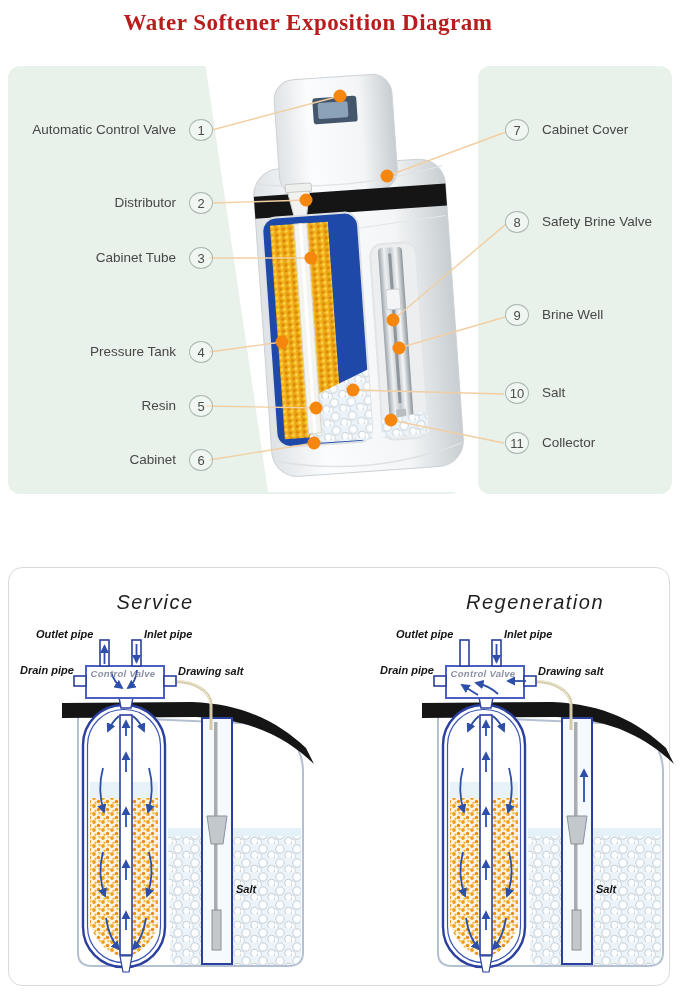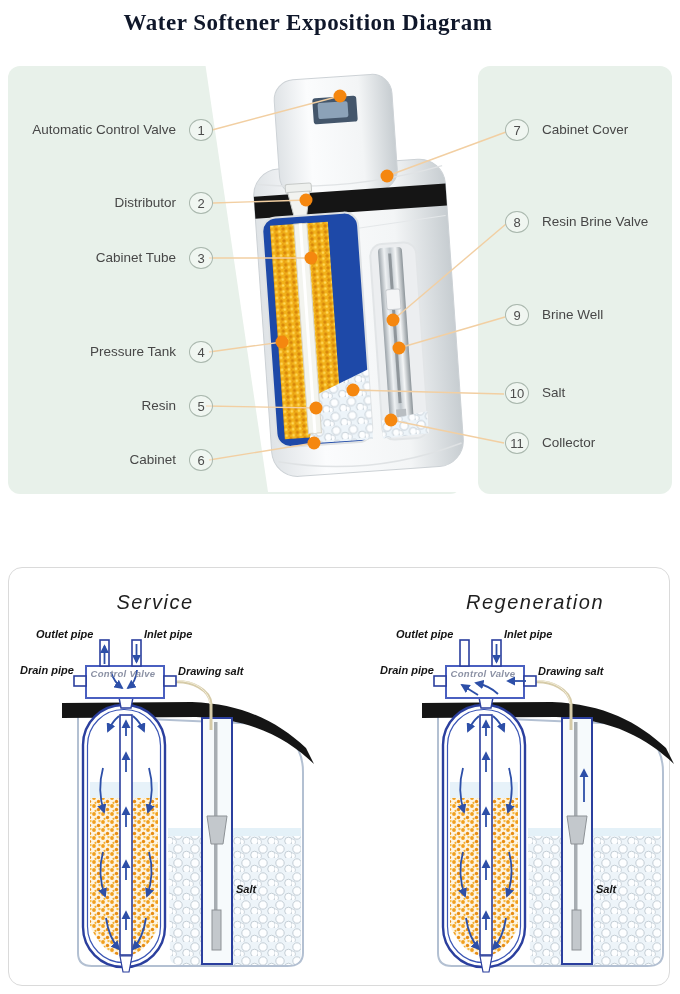--- a/index.html
+++ b/index.html
@@ -2,21 +2,21 @@
 <html><head>
 <meta charset="utf-8">
 <style>
   html,body{margin:0;padding:0;}
   body{width:680px;height:994px;position:relative;background:#ffffff;
        font-family:"Liberation Sans","DejaVu Sans",sans-serif;overflow:hidden;}
 
   
   .main-title{position:absolute;left:0;top:10px;width:616px;text-align:center;
       font-family:"Liberation Serif","DejaVu Serif",serif;font-weight:bold;
-      font-size:23px;letter-spacing:.5px;color:#0f172a;}
+      font-size:23px;letter-spacing:.5px;color:#b91c1c;}
   .panel{position:absolute;top:66px;height:428px;background:#e8f1ea;border-radius:12px;}
   .panel-left{left:8px;width:454px;}
   .panel-right{left:478px;width:194px;}
   .scene{position:absolute;left:0;top:60px;width:680px;height:440px;}
 
   .expo-label{position:absolute;display:flex;align-items:center;gap:13px;height:22px;
       font-size:13.5px;color:#474747;white-space:nowrap;z-index:5;}
   .expo-label .txt{line-height:22px;}
   .num{width:24px;height:22px;border:1.4px solid #a9b7ad;border-radius:50%;
       display:flex;align-items:center;justify-content:center;font-size:13px;color:#4c4c4c;
@@ -177,21 +177,21 @@
   <span class="txt">Cabinet</span>
   <span class="num">6</span>
 </div>
 
 <div class="expo-label" style="left:505px;top:119px">
   <span class="num">7</span>
   <span class="txt">Cabinet Cover</span>
 </div>
 <div class="expo-label" style="left:505px;top:211px">
   <span class="num">8</span>
-  <span class="txt">Resin Brine Valve</span>
+  <span class="txt">Safety Brine Valve</span>
 </div>
 <div class="expo-label" style="left:505px;top:304px">
   <span class="num">9</span>
   <span class="txt">Brine Well</span>
 </div>
 <div class="expo-label" style="left:505px;top:382px">
   <span class="num">10</span>
   <span class="txt">Salt</span>
 </div>
 <div class="expo-label" style="left:505px;top:432px">

